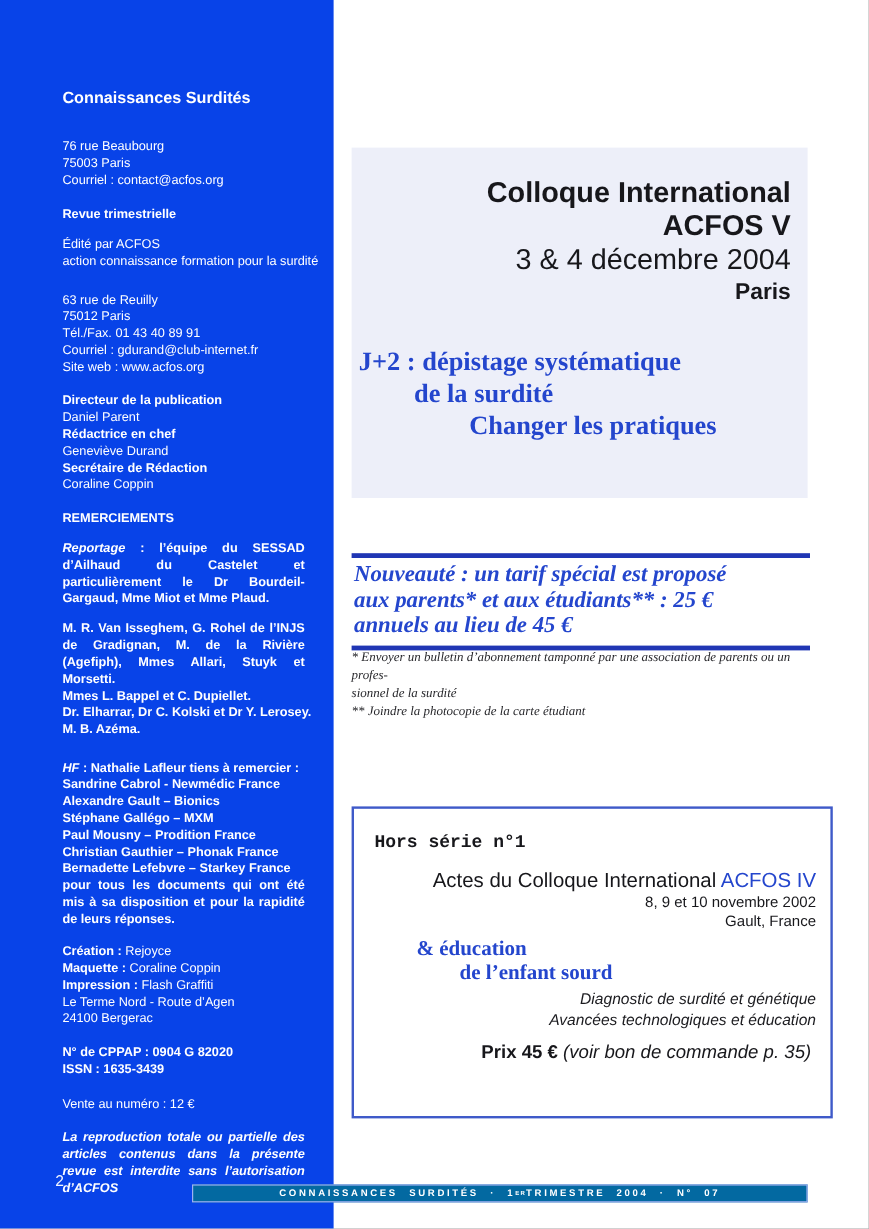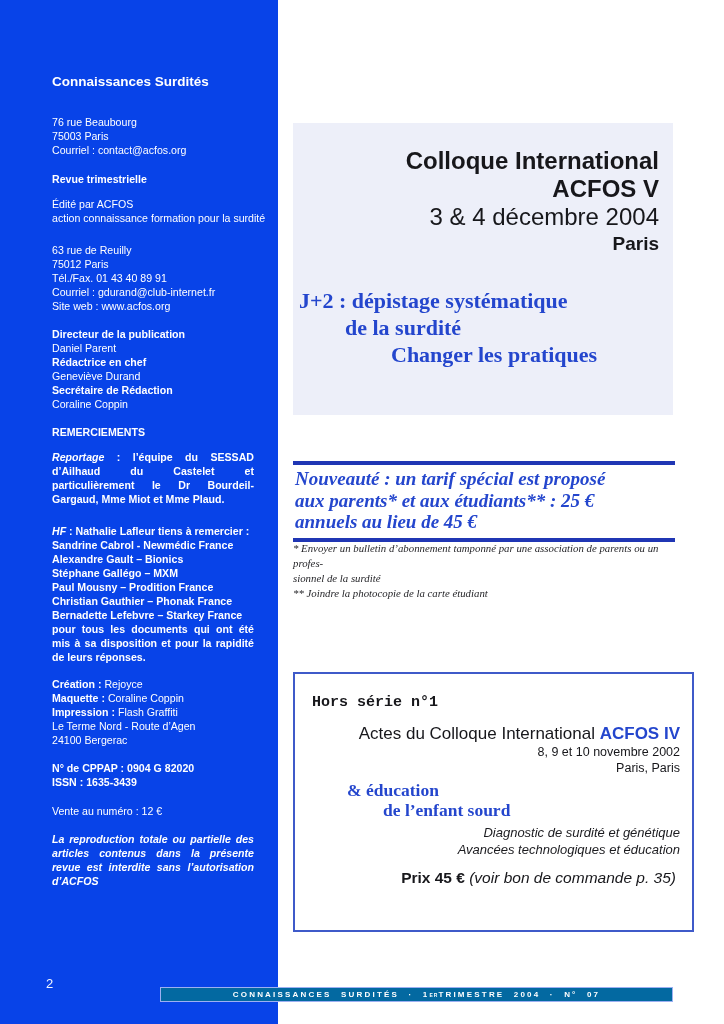--- a/index.html
+++ b/index.html
@@ -34,21 +34,21 @@
          padding:3px 0 5px 2px;
          font-family:"Liberation Serif",serif;font-weight:bold;font-style:italic;
          color:#2446cd;font-size:19px;line-height:21.5px;white-space:nowrap;}
   .footnotes{position:absolute;left:293px;top:541px;width:384px;
              font-family:"Liberation Serif",serif;font-style:italic;color:#26262a;
              font-size:10.8px;line-height:15px;}
   .hs-box{position:absolute;left:293px;top:672px;width:373px;height:256px;
           border:2px solid #3f5ac9;background:#ffffff;padding:0 12px;box-sizing:content-box;}
   .hs-heading{margin-top:20px;margin-left:5px;font-size:15px;font-weight:bold;color:#17171b;font-family:Liberation Mono, monospace;}
   .hs-actes{margin-top:13px;text-align:right;font-size:17px;color:#17171b;}
-  .hs-acfos{color:#2446cd;font-weight:bold;}
+  .hs-acfos{color:#2446cd;font-weight:normal;}
   .hs-date,.hs-place{text-align:right;font-size:12.5px;line-height:16px;color:#17171b;}
   .hs-title{margin-top:4px;margin-left:4px;font-family:"Liberation Serif",serif;
             font-weight:bold;color:#2446cd;font-size:17.5px;line-height:20px;white-space:nowrap;}
   .hs-title .ind1{padding-left:36px;}
   .hs-title .ind2{padding-left:72px;}
   .hs-topics{margin-top:4px;text-align:right;font-style:italic;color:#1b1b1f;
              font-size:13px;line-height:17px;}
   .hs-price{margin-top:11px;text-align:right;padding-right:4px;font-size:15.5px;color:#17171b;}
   .hs-price .pb{font-weight:bold;}
   .hs-price .pi{font-style:italic;}
@@ -97,20 +97,26 @@
         <div class="line b">Rédactrice en chef</div>
         <div class="line">Geneviève Durand</div>
         <div class="line b">Secrétaire de Rédaction</div>
         <div class="line">Coraline Coppin</div>
       </div>
 
       <div class="sec b line">REMERCIEMENTS</div>
 
       <div class="sec mt11 b just"><span class="i">Reportage</span><span> : l’équipe du SESSAD d’Ailhaud du Castelet et particulièrement le Dr Bourdeil-Gargaud, Mme Miot et Mme Plaud.</span></div>
 
+      <div class="sec mt11 b">
+        <div class="just">M. R. Van Isseghem, G. Rohel de l’INJS de Gradignan, M. de la Rivière (Agefiph), Mmes Allari, Stuyk et Morsetti.</div>
+        <div class="line">Mmes L. Bappel et C. Dupiellet.</div>
+        <div class="line">Dr. Elharrar, Dr C. Kolski et Dr Y. Lerosey.</div>
+        <div class="line">M. B. Azéma.</div>
+      </div>
 
       <div class="sec mt18 b">
         <div class="line"><span class="i">HF</span><span> : Nathalie Lafleur tiens à remercier :</span></div>
         <div class="line">Sandrine Cabrol - Newmédic France</div>
         <div class="line">Alexandre Gault – Bionics</div>
         <div class="line">Stéphane Gallégo – MXM</div>
         <div class="line">Paul Mousny – Prodition France</div>
         <div class="line">Christian Gauthier – Phonak France</div>
         <div class="line">Bernadette Lefebvre – Starkey France</div>
         <div class="just">pour tous les documents qui ont été mis à sa disposition et pour la rapidité de leurs réponses.</div>
@@ -162,21 +168,21 @@
     <div class="footnotes">
       <div>* Envoyer un bulletin d’abonnement tamponné par une association de parents ou un profes-</div>
       <div>sionnel de la surdité</div>
       <div>** Joindre la photocopie de la carte étudiant</div>
     </div>
 
     <section class="hs-box">
       <div class="hs-heading">Hors série n°1</div>
       <div class="hs-actes"><span>Actes du Colloque International </span><span class="hs-acfos">ACFOS IV</span></div>
       <div class="hs-date">8, 9 et 10 novembre 2002</div>
-      <div class="hs-place">Paris, Paris</div>
+      <div class="hs-place">Gault, France</div>
       <div class="hs-title">
         <div class="ind1">&amp; éducation</div>
         <div class="ind2">de l’enfant sourd</div>
       </div>
       <div class="hs-topics">
         <div>Diagnostic de surdité et génétique</div>
         <div>Avancées technologiques et éducation</div>
       </div>
       <div class="hs-price"><span class="pb">Prix 45 €</span><span class="pi"> (voir bon de commande p. 35)</span></div>
     </section>

